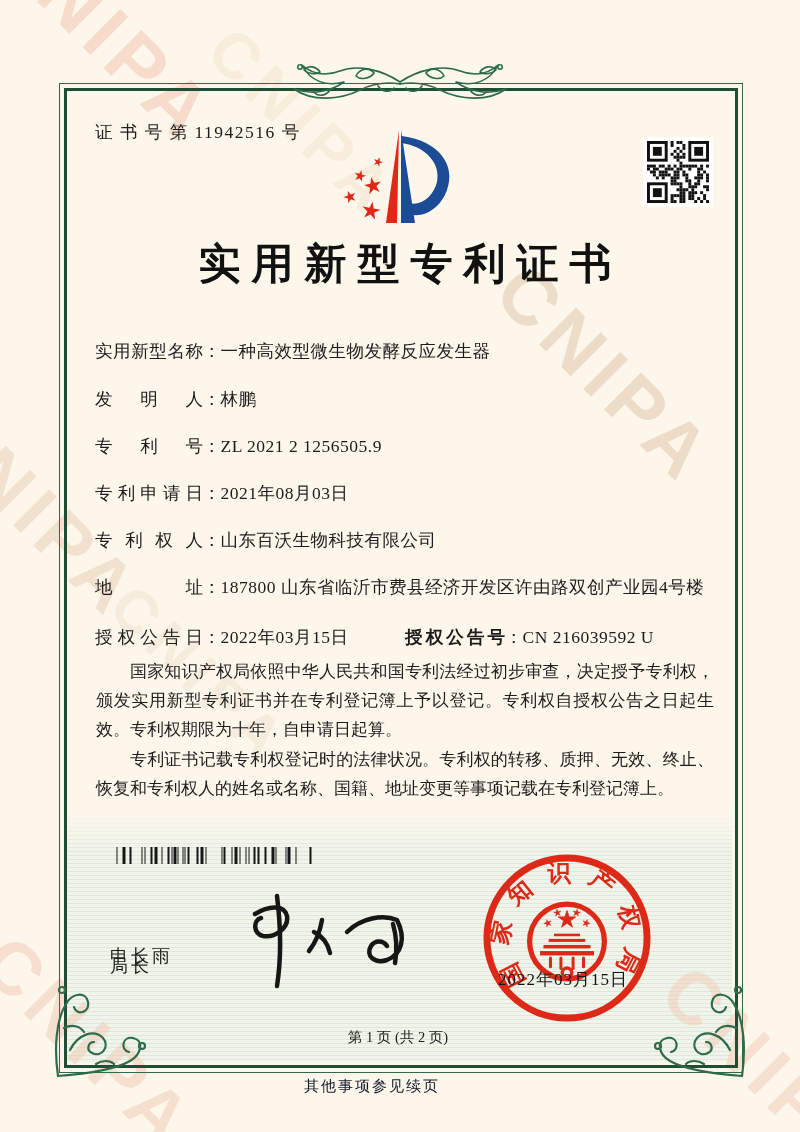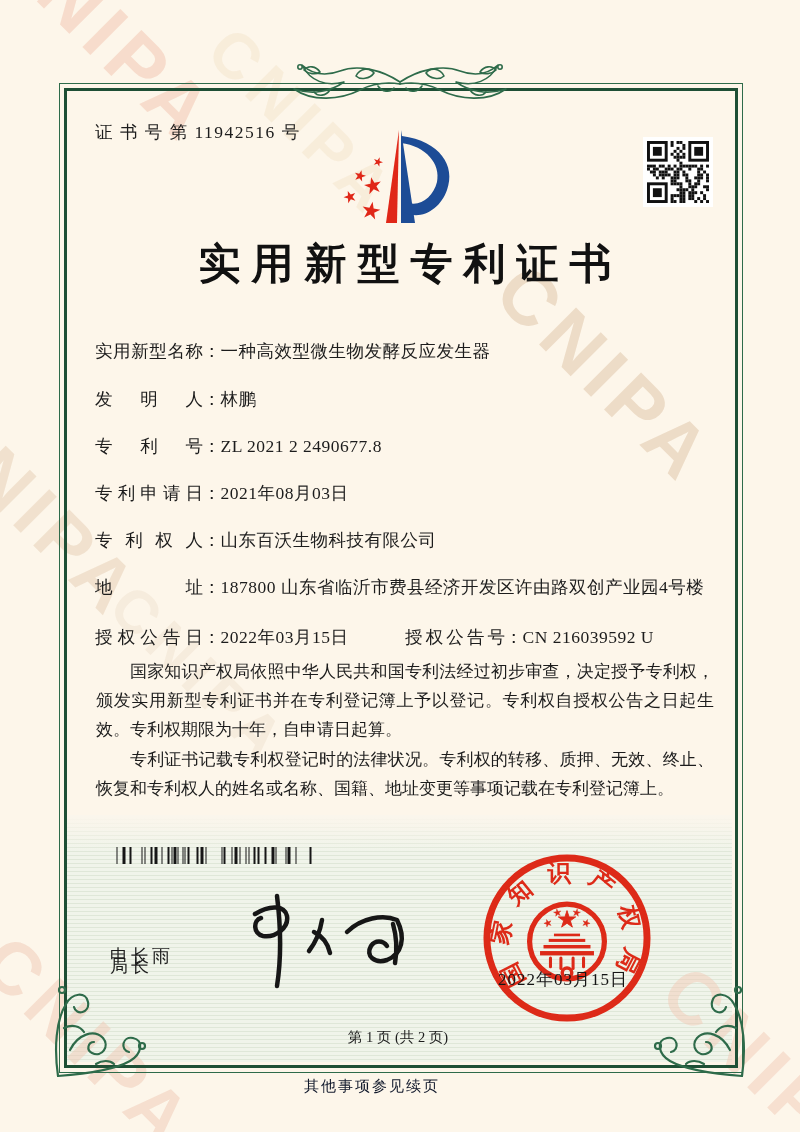--- a/index.html
+++ b/index.html
@@ -42,21 +42,21 @@
   #title{position:absolute;left:0;top:236px;width:800px;text-align:center;
          font-size:42px;font-weight:bold;letter-spacing:11px;padding-left:21px;
          box-sizing:border-box;z-index:5;color:#111;}
   
   .frow{position:absolute;left:95px;font-size:17.5px;z-index:5;line-height:1.5;}
   .flabel{display:inline-block;width:108px;text-align:justify;text-align-last:justify;vertical-align:top;}
   .fcolon{vertical-align:top;}
   .fvalue{display:inline-block;vertical-align:top;letter-spacing:.5px;}
   .fvalue.wide{width:495px;}
   .fgroup2{position:absolute;left:310px;top:0;white-space:nowrap;}
-  .flabel.l5{width:100px;}
+  .flabel.l5{width:100px;font-weight:bold;}
   
   #paras{position:absolute;left:95px;top:656px;width:620px;z-index:5;
          font-size:17px;line-height:29px;text-align:justify;}
   #paras p{margin:1px;text-indent:2em;}
   
   #barcode{position:absolute;left:113px;top:847px;z-index:5;}
   #officer-title{position:absolute;left:110px;top:906px;font-size:18px;letter-spacing:3px;z-index:5;margin-top:48px;}
   #officer-name{position:absolute;left:110px;top:944px;font-size:18px;letter-spacing:3px;z-index:5;}
   #signature{position:absolute;left:225px;top:890px;width:200px;height:100px;z-index:5;}
   #seal{position:absolute;left:480px;top:851px;width:174px;height:174px;z-index:5;}
@@ -280,21 +280,21 @@
 
   <div id="title">实用新型专利证书</div>
 
   <div class="frow" style="top:386px">
     <span class="flabel">发明人</span><span class="fcolon">：</span><span class="fvalue">林鹏</span>
   </div>
   <div class="frow" style="top:338px">
     <span class="flabel">实用新型名称</span><span class="fcolon">：</span><span class="fvalue">一种高效型微生物发酵反应发生器</span>
   </div>
   <div class="frow" style="top:433px">
-    <span class="flabel">专利号</span><span class="fcolon">：</span><span class="fvalue">ZL 2021 2 2490677.8</span>
+    <span class="flabel">专利号</span><span class="fcolon">：</span><span class="fvalue">ZL 2021 2 1256505.9</span>
   </div>
   <div class="frow" style="top:480px">
     <span class="flabel">专利申请日</span><span class="fcolon">：</span><span class="fvalue">2021年08月03日</span>
   </div>
   <div class="frow" style="top:527px">
     <span class="flabel">专利权人</span><span class="fcolon">：</span><span class="fvalue">山东百沃生物科技有限公司</span>
   </div>
   <div class="frow" style="top:574px">
     <span class="flabel">地址</span><span class="fcolon">：</span><span class="fvalue wide">187800 山东省临沂市费县经济开发区许由路双创产业园4号楼</span>
   </div>

